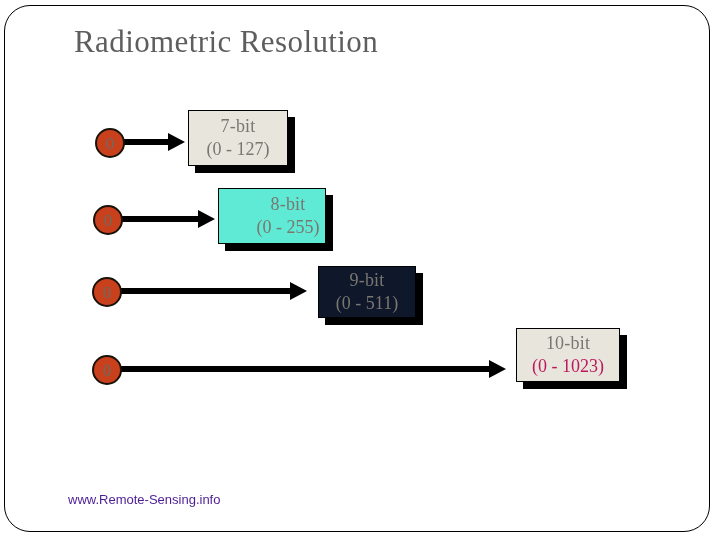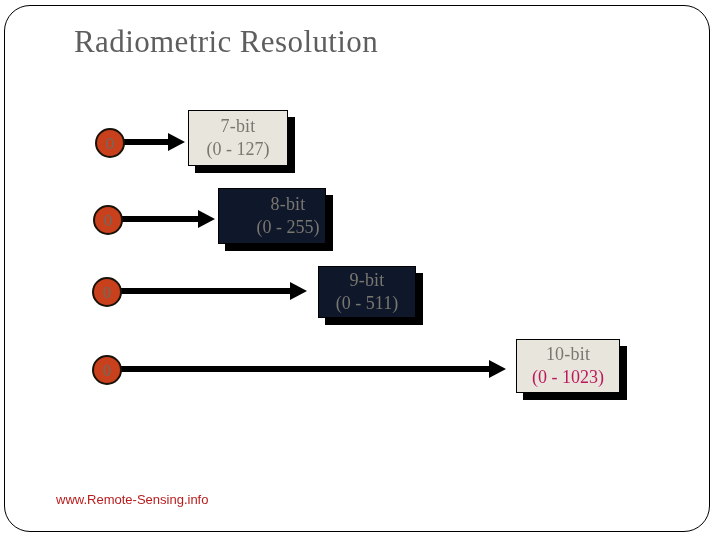--- a/index.html
+++ b/index.html
@@ -108,25 +108,25 @@
     font-family: "Liberation Serif", serif;
     font-size: 18px;
     color: #7a7770;
     line-height: 1.28;
     white-space: nowrap;
   }
   .label-line.bits { letter-spacing: 0.2px; }
 
   #footer-url {
     position: absolute;
-    left: 56px;
+    left: 68px;
     top: 492px;
     font-family: "Liberation Sans", sans-serif;
     font-size: 13px;
-    color: #b91c1c;
+    color: #4c1d95;
     white-space: nowrap;
   }
 </style>
 </head>
 <body>
 
 <div id="slide">
 
   <div id="slide-frame"></div>
 
@@ -143,21 +143,21 @@
           <div class="label-line bits" style="color: rgb(122, 119, 112);">7-bit</div>
           <div class="label-line range" style="color: rgb(122, 119, 112);">(0 - 127)</div>
         </div>
       </div>
       <div class="row">
         <div class="arrow-shaft" style="left: 118px; top: 216px; width: 82px; background: rgb(0, 0, 0);"></div>
         <div class="arrow-head" style="left: 198px; top: 210px; border-left-color: rgb(0, 0, 0);"></div>
         <div class="node-circle" style="left: 93px; top: 205px; background: rgb(201, 64, 28); border-color: rgb(26, 18, 8); color: rgb(109, 106, 98);">
           <span>0</span>
         </div>
-        <div class="label-box" style="left: 218px; top: 188px; width: 108px; height: 56px; background: #0f172a; border-color: rgb(0, 0, 0); box-shadow: rgb(0, 0, 0) 7px 7px 0px 0px; padding-left: 32px;">
+        <div class="label-box" style="left: 218px; top: 188px; width: 108px; height: 56px; background: #5eead4; border-color: rgb(0, 0, 0); box-shadow: rgb(0, 0, 0) 7px 7px 0px 0px; padding-left: 32px;">
           <div class="label-line bits" style="color: rgb(122, 119, 112);">8-bit</div>
           <div class="label-line range" style="color: rgb(122, 119, 112);">(0 - 255)</div>
         </div>
       </div>
       <div class="row">
         <div class="arrow-shaft" style="left: 117px; top: 288px; width: 175px; background: rgb(0, 0, 0);"></div>
         <div class="arrow-head" style="left: 290px; top: 282px; border-left-color: rgb(0, 0, 0);"></div>
         <div class="node-circle" style="left: 92px; top: 277px; background: rgb(201, 64, 28); border-color: rgb(26, 18, 8); color: rgb(109, 106, 98);">
           <span>0</span>
         </div>
@@ -165,21 +165,21 @@
           <div class="label-line bits" style="color: rgb(122, 119, 112);">9-bit</div>
           <div class="label-line range" style="color: rgb(122, 119, 112);">(0 - 511)</div>
         </div>
       </div>
       <div class="row">
         <div class="arrow-shaft" style="left: 117px; top: 366px; width: 374px; background: rgb(0, 0, 0);"></div>
         <div class="arrow-head" style="left: 489px; top: 360px; border-left-color: rgb(0, 0, 0);"></div>
         <div class="node-circle" style="left: 92px; top: 355px; background: rgb(201, 64, 28); border-color: rgb(26, 18, 8); color: rgb(109, 106, 98);">
           <span>0</span>
         </div>
-        <div class="label-box" style="left: 516px; top: 339px; width: 104px; height: 54px; background: rgb(232, 229, 221); border-color: rgb(0, 0, 0); box-shadow: rgb(0, 0, 0) 7px 7px 0px 0px;">
+        <div class="label-box" style="left: 516px; top: 328px; width: 104px; height: 54px; background: rgb(232, 229, 221); border-color: rgb(0, 0, 0); box-shadow: rgb(0, 0, 0) 7px 7px 0px 0px;">
           <div class="label-line bits" style="color: rgb(122, 119, 112);">10-bit</div>
           <div class="label-line range" style="color: #be185d;">(0 - 1023)</div>
         </div>
       </div>
     </div>
 
   <div id="footer-url">www.Remote-Sensing.info</div>
 
 </div>
 

